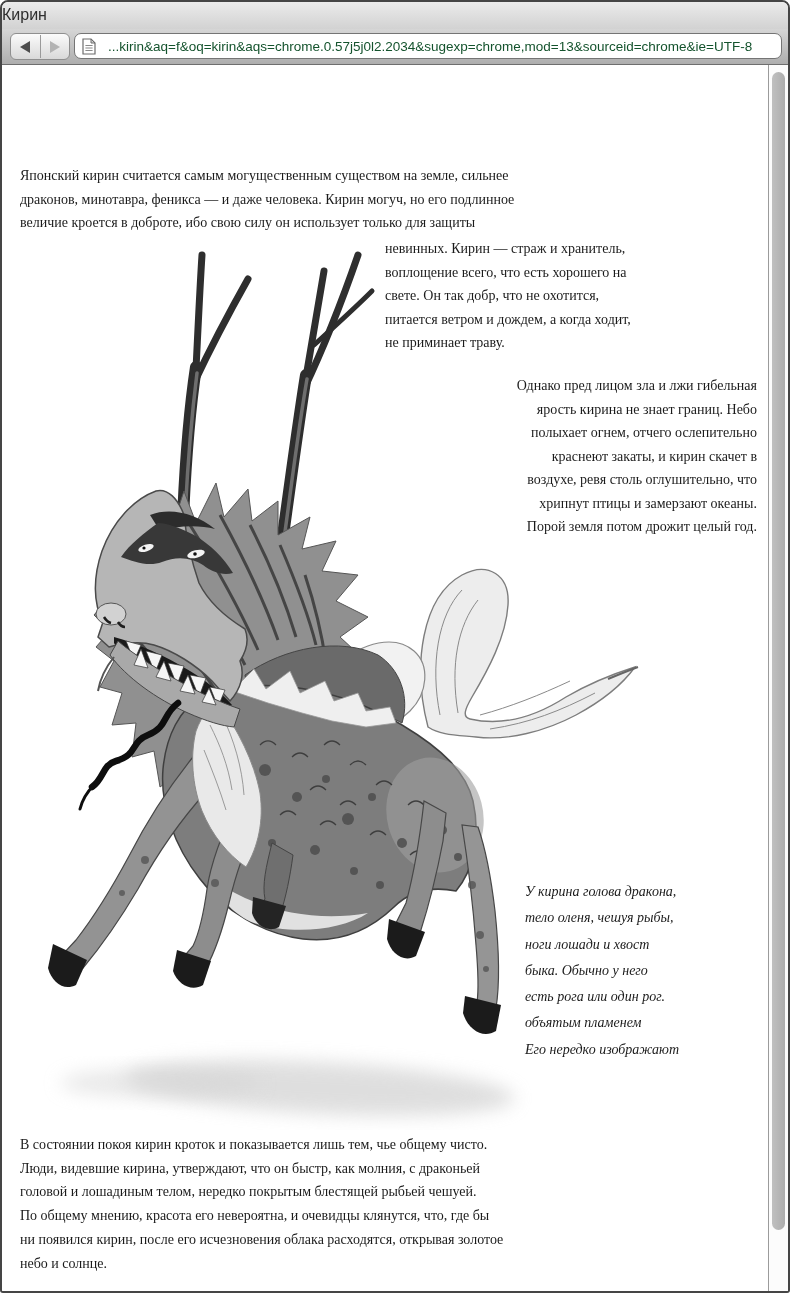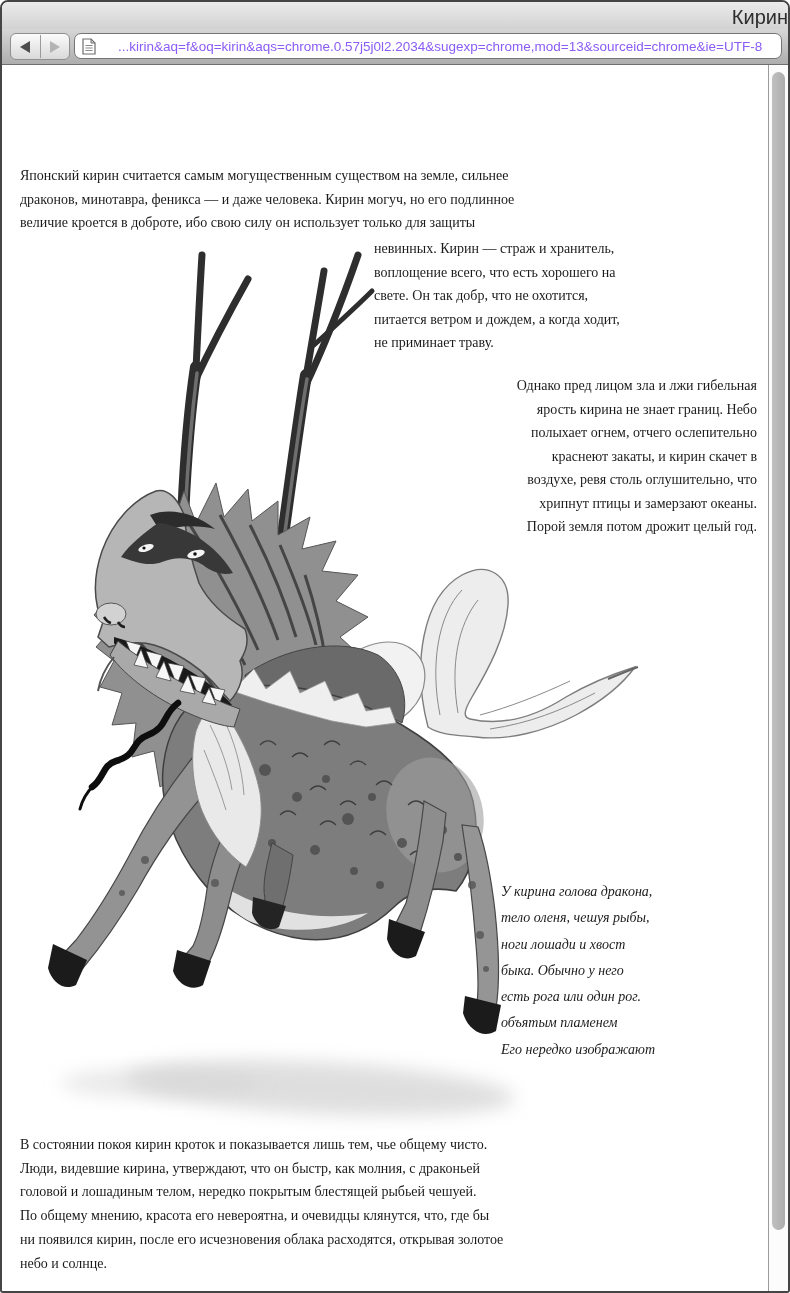--- a/index.html
+++ b/index.html
@@ -3,50 +3,50 @@
 <meta charset="utf-8">
 <style>
   html,body{margin:0;padding:0;background:#fff;}
   .page{position:relative;width:790px;height:1293px;background:#fff;overflow:hidden;
         font-family:"Liberation Serif","DejaVu Serif",serif;color:#1b1b1b;}
   .window{position:absolute;inset:0;border:2px solid #454545;border-radius:8px 8px 3px 3px;
           overflow:hidden;background:#fff;box-sizing:border-box;}
   
   .titlebar{position:absolute;left:0;top:0;right:0;height:27px;
             background:linear-gradient(#ebebeb,#d2d2d2);}
-  .page-title{position:absolute;left:0;right:0;top:4px;text-align:right;
-              font-family:"Liberation Sans","DejaVu Sans",sans-serif;font-size:20px;color:#2e2e2e;}
+  .page-title{position:absolute;left:0;right:0;top:4px;text-align:left;
+              font-family:"Liberation Sans","DejaVu Sans",sans-serif;font-size:16px;color:#2e2e2e;}
   .toolbar{position:absolute;left:0;top:27px;right:0;height:36px;
            background:linear-gradient(#d6d6d6,#aeaeae);border-bottom:1px solid #6e6e6e;box-sizing:border-box;}
   .navgroup{position:absolute;left:8px;top:4px;width:58px;height:25px;border:1px solid #8f8f8f;
             border-radius:6px;background:linear-gradient(#fbfbfb,#d9d9d9);display:flex;align-items:center;}
   .navbtn{flex:1;height:100%;display:flex;align-items:center;justify-content:center;cursor:default;}
   .tri-back{width:0;height:0;border-top:6px solid transparent;border-bottom:6px solid transparent;
             border-right:10px solid #4d4d4d;}
   .tri-fwd{width:0;height:0;border-top:6px solid transparent;border-bottom:6px solid transparent;
            border-left:10px solid #b3b3b3;}
   .navdiv{width:1px;height:23px;background:#9a9a9a;}
   .urlbar{position:absolute;left:72px;right:6px;top:4px;height:26px;background:#fff;
           border:1px solid #757575;border-radius:7px;display:flex;align-items:center;
           overflow:hidden;box-sizing:border-box;}
   .url-icon{margin-left:7px;flex:0 0 auto;display:flex;}
-  .url-text{margin-left:22px;font-family:"Liberation Sans","DejaVu Sans",sans-serif;font-size:13.5px;
-            color:#8b5cf6;white-space:nowrap;text-align:right;}
+  .url-text{margin-left:12px;font-family:"Liberation Sans","DejaVu Sans",sans-serif;font-size:13.5px;
+            color:#14532d;white-space:nowrap;text-align:right;}
   
   .content{position:absolute;left:0;top:63px;right:0;bottom:0;background:#fff;}
   .scrollbar{position:absolute;top:63px;right:0;bottom:0;width:20px;background:#fcfcfc;
              border-left:1px solid #9b9b9b;box-sizing:border-box;z-index:5;}
   .scroll-thumb{position:absolute;left:3px;top:7px;width:13px;height:1158px;
                 background:linear-gradient(90deg,#c0c0c0,#adadad);border-radius:7px;}
   .para{position:absolute;z-index:2;font-size:14px;}
   .tline{white-space:nowrap;}
   .p-intro{left:18px;top:99px;width:740px;line-height:23.5px;}
-  .p-wrap1{left:372px;top:172px;width:372px;line-height:23.5px;}
+  .p-wrap1{left:383px;top:172px;width:372px;line-height:23.5px;}
   .p-wrap2{left:383px;top:309px;width:372px;line-height:23.5px;text-align:right;}
-  .p-caption{left:499px;top:814px;width:236px;line-height:26.3px;font-style:italic;}
+  .p-caption{left:523px;top:814px;width:236px;line-height:26.3px;font-style:italic;}
   .p-footer{left:18px;top:1068px;width:742px;line-height:23.7px;}
   .illustration{position:absolute;left:8px;top:180px;width:645px;height:885px;z-index:1;}
 </style>
 </head>
 <body>
 
 <div class="page">
   <div class="window">
 
     <div class="titlebar">

